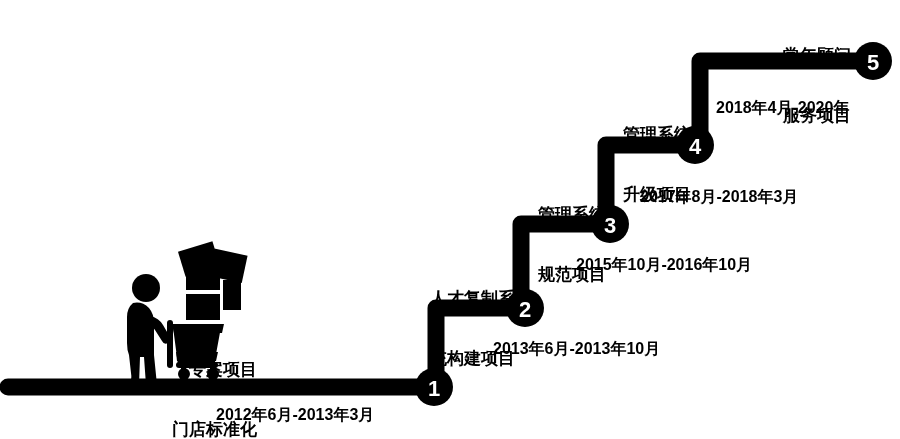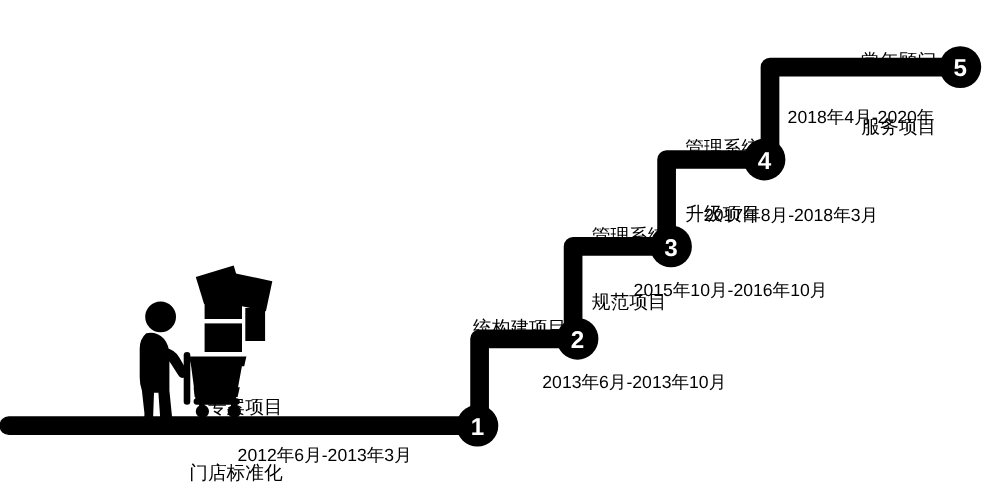--- a/index.html
+++ b/index.html
@@ -9,21 +9,21 @@
     font-family:"Liberation Sans","DejaVu Sans",sans-serif;
     overflow:hidden;
     position:relative;
   }
   #stage{position:absolute;left:0;top:0;width:900px;height:439px;}
   svg.layer{position:absolute;left:0;top:0;width:900px;height:439px;}
 
   .label{
     position:absolute;
     color:#000;
-    font-weight:normal;
+    font-weight:bold;
     line-height:1.18;
     white-space:pre;
     letter-spacing:0px;
   }
   .title-label{
     font-size:17px;
     text-align:right;
   }
   .date-label{
     font-size:16px;
@@ -108,20 +108,21 @@
     </g>
   </svg>
 
   <div class="label title-label" style="right:643px;top:320px;width:140px;">
     <div>专案项目</div>
     <div>门店标准化</div>
   </div>
   <div class="label date-label" style="left:216px;top:406px;">2012年6月-2013年3月</div>
 
   <div class="label title-label" style="right:385px;top:249px;width:160px;">
+    <div>人才复制系</div>
     <div>统构建项目</div>
   </div>
   <div class="label date-label" style="left:467px;top:340px;margin-left:26px;">2013年6月-2013年10月</div>
 
   <div class="label title-label" style="right:294px;top:165px;width:130px;">
     <div>管理系统</div>
     <div>规范项目</div>
   </div>
   <div class="label date-label" style="left:576px;top:256px;">2015年10月-2016年10月</div>
 

